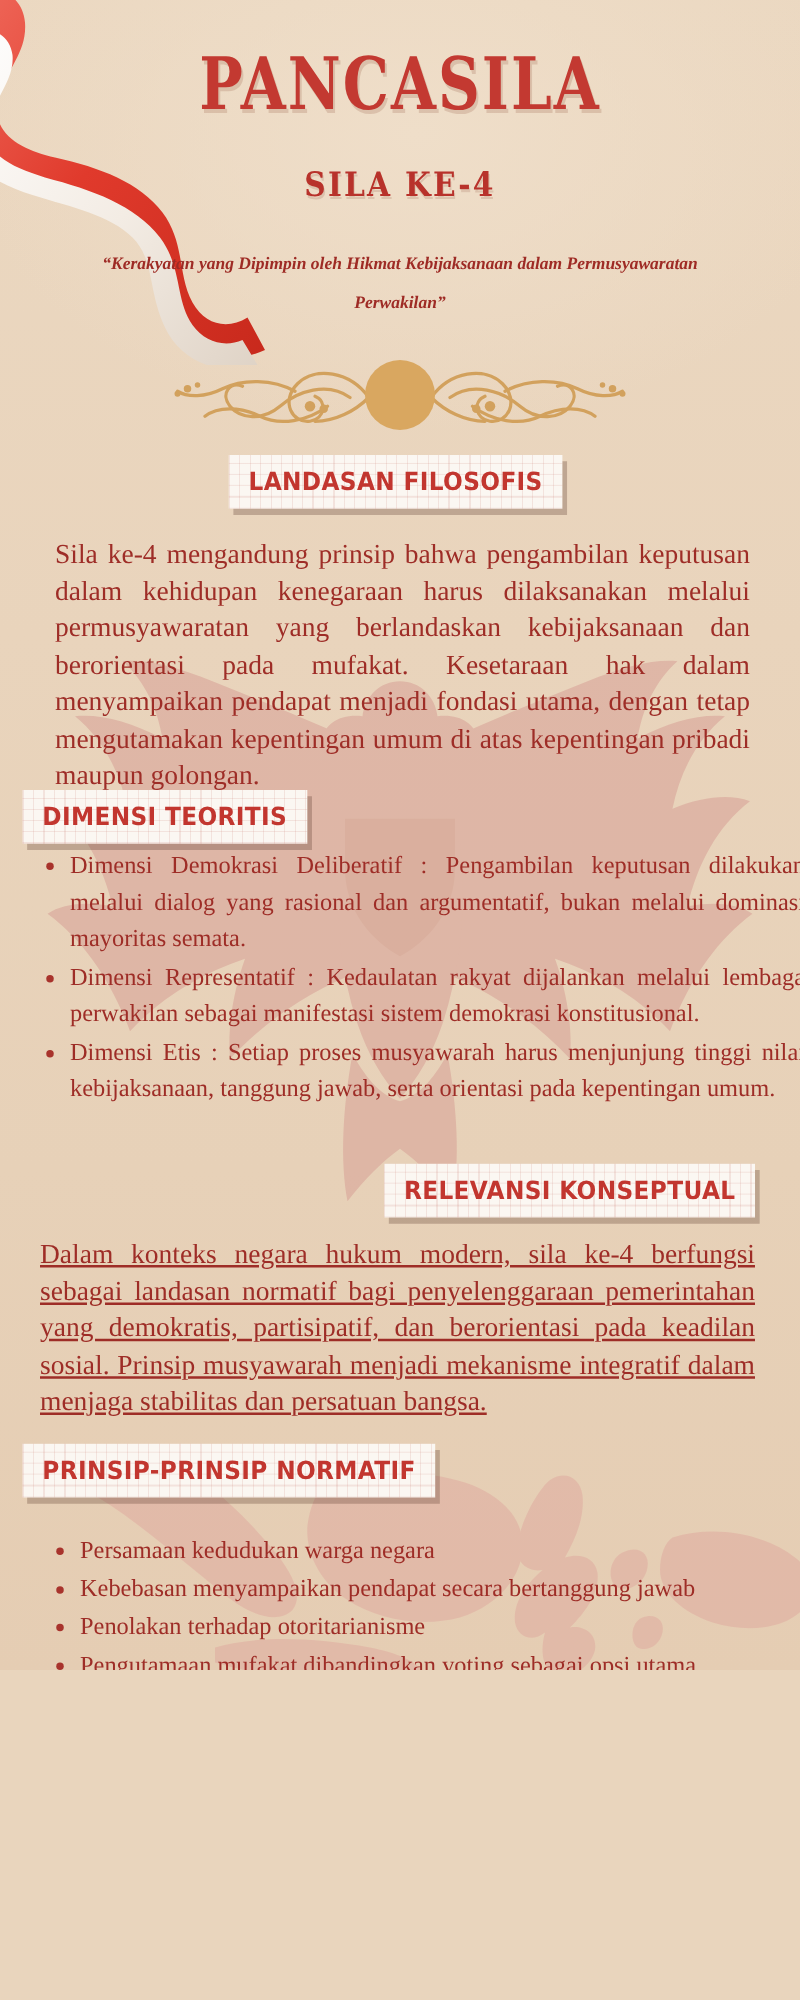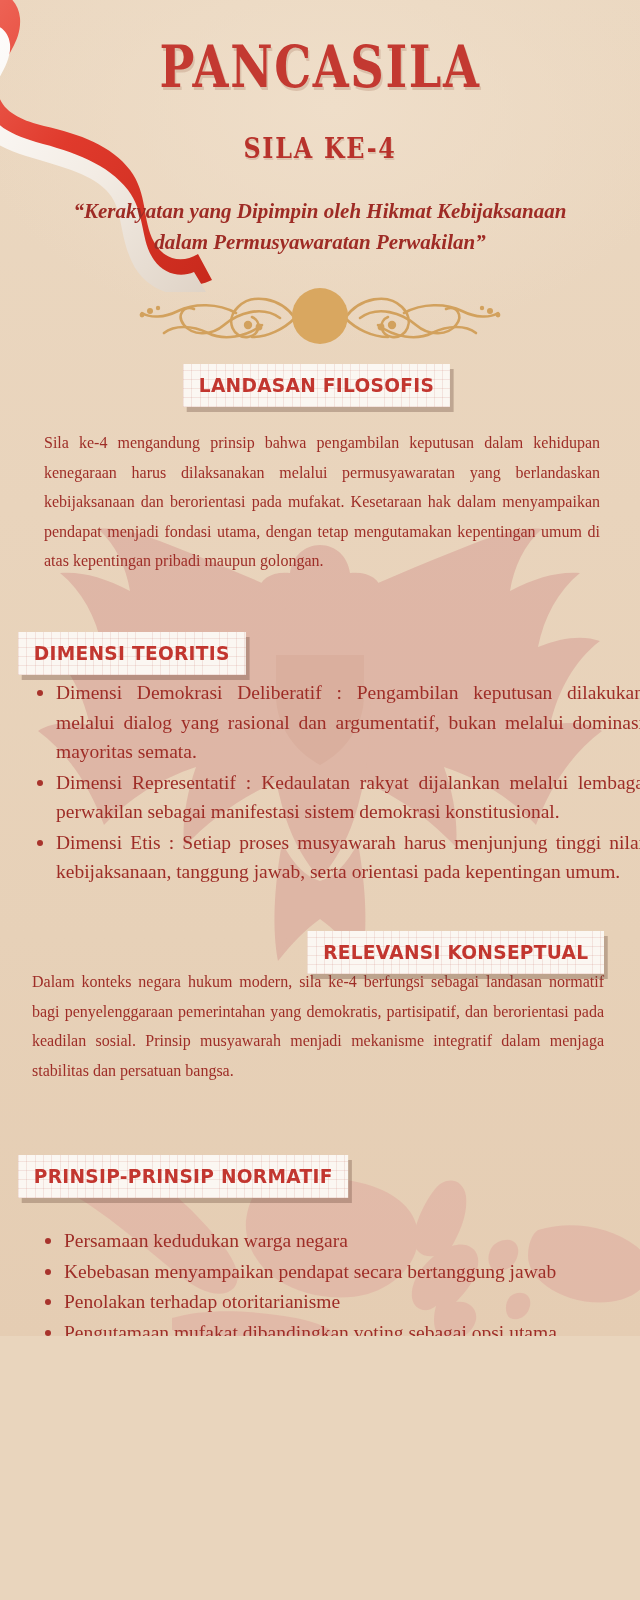--- a/index.html
+++ b/index.html
@@ -45,21 +45,21 @@
     font-size:27px;
     letter-spacing:2px;
     color:#b8322b;
     transform:scaleX(.88);
     text-shadow:1px 2px 0 rgba(150,90,70,.2);
   }
   #quote{
     top:196px;left:60px;width:520px;
     font-family:"Liberation Serif", serif;
     font-style:italic;font-weight:700;
-    font-size:21px;line-height:31px;
+    font-size:14px;line-height:31px;
     color:#9e2b25;
   }
 
   
   #divider{position:absolute;left:120px;top:283px;width:400px;height:70px;z-index:4;}
 
   
   .badge{
     position:absolute;z-index:6;
     background-color:#fbf7f2;
@@ -80,27 +80,27 @@
   .badge.b2{left:18px;top:632px;transform-origin:left center;}
   .badge.b3{right:36px;top:931px;transform-origin:right center;}
   .badge.b4{left:18px;top:1155px;transform-origin:left center;}
   .badge.b5{right:36px;top:1367px;transform-origin:right center;}
 
   
   .para{
     position:absolute;z-index:5;
     color:#9e2d27;
     font-family:"Liberation Serif", serif;
-    font-size:16px;
+    font-size:22px;
     line-height:29.5px;
     text-align:justify;
     text-justify:inter-word;
   }
   #para-filosofis{left:44px;top:428px;width:556px;}
-  #para-relevansi{left:32px;top:967px;width:572px;}
+  #para-relevansi{left:32px;top:988px;width:572px;text-decoration:underline;}
   #para-penegasan{left:236px;top:1428px;width:368px;}
 
   ul.blist{
     position:absolute;z-index:5;margin:0;
     padding:0 0 0 34px;
     list-style:none;
     color:#9e2d27;
     font-family:"Liberation Serif", serif;
     font-size:19.5px;
     line-height:29.5px;

